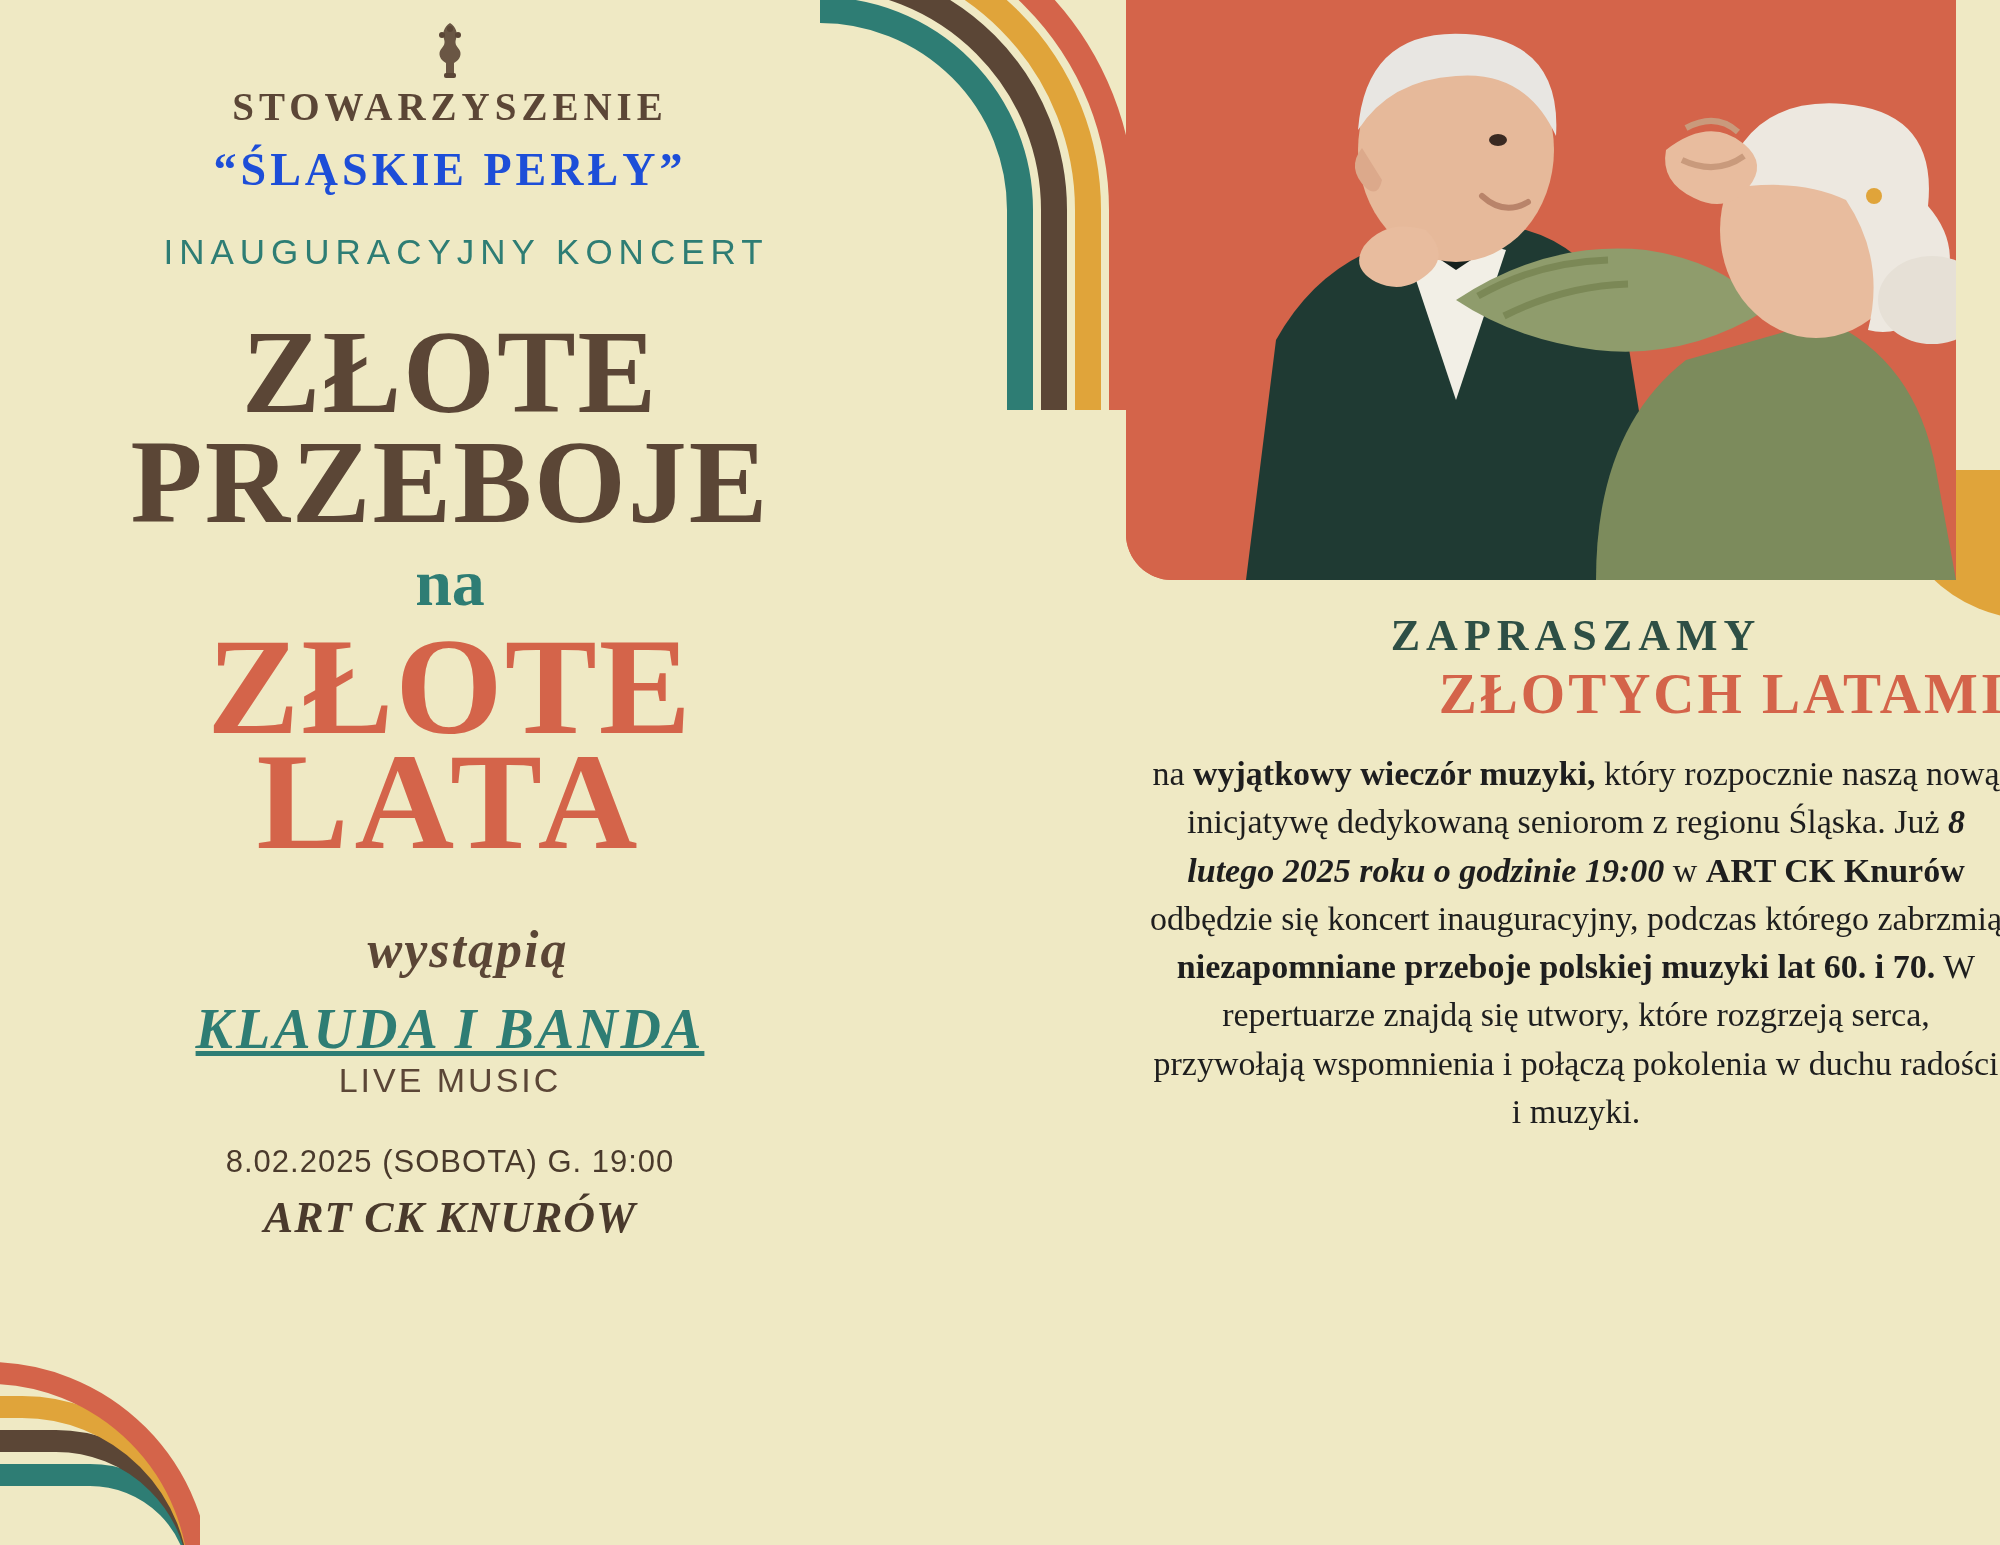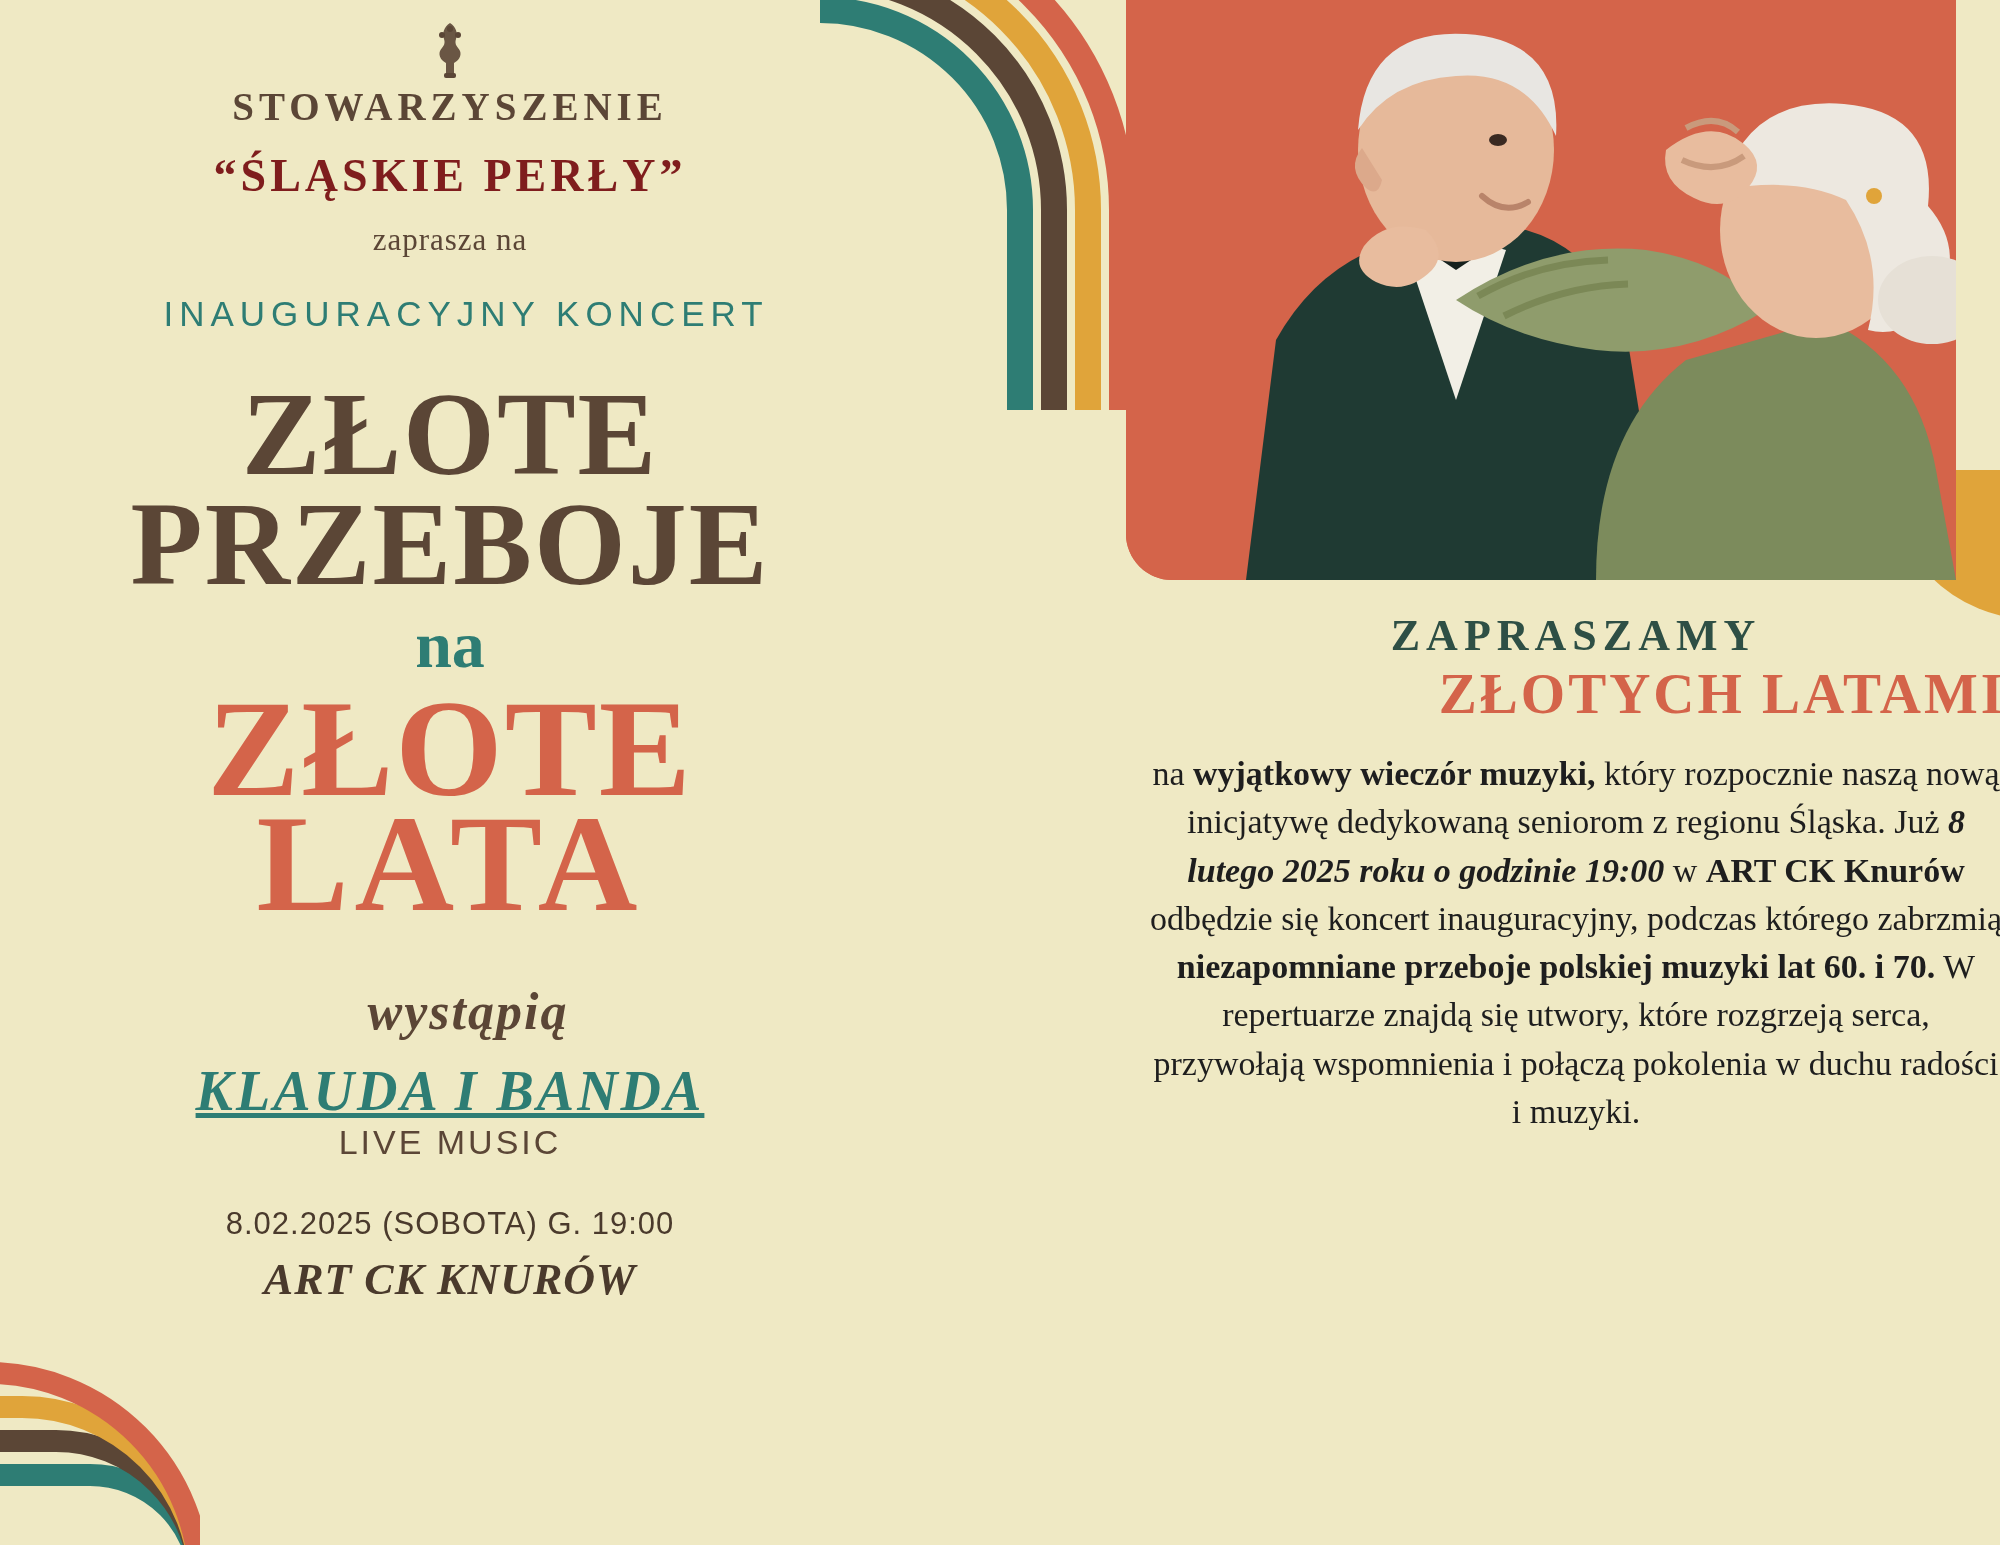--- a/index.html
+++ b/index.html
@@ -62,24 +62,24 @@
     font-family: "Liberation Serif", serif;
     font-weight: bold;
     color: #5B4636;
     font-size: 39px;
     letter-spacing: 5px;
     margin-top: 2px;
   }
   .org-title {
     font-family: "Liberation Serif", serif;
     font-weight: bold;
-    color: #7f1d1d;
+    color: #1d4ed8;
     font-size: 46px;
     letter-spacing: 4px;
-    margin-top: 20px;
+    margin-top: 14px;
   }
   .invites {
     font-family: "Liberation Serif", serif;
     color: #5B4636;
     font-size: 31px;
     margin-top: 20px;
     letter-spacing: 1px;
   }
   .concert-kicker {
     color: #2E7D74;
@@ -264,21 +264,20 @@
           <circle cx="20" cy="14" r="3"></circle>
           <circle cx="36" cy="14" r="3"></circle>
           <circle cx="28" cy="8" r="3"></circle>
           <rect x="22" y="52" width="12" height="5" rx="2"></rect>
         </g>
       </svg>
     </div>
 
     <div class="org-name">STOWARZYSZENIE</div>
     <div class="org-title">“ŚLĄSKIE PERŁY”</div>
-    <div class="invites">zaprasza na</div>
     <div class="concert-kicker">INAUGURACYJNY KONCERT</div>
 
     <div class="title-1">ZŁOTE</div>
     <div class="title-1" style="margin-top:0">PRZEBOJE</div>
     <div class="title-2">na</div>
     <div class="title-3">ZŁOTE</div>
     <div class="title-4">LATA</div>
 
     <div class="perform-label">wystąpią</div>
     <div class="band">KLAUDA I BANDA</div>

